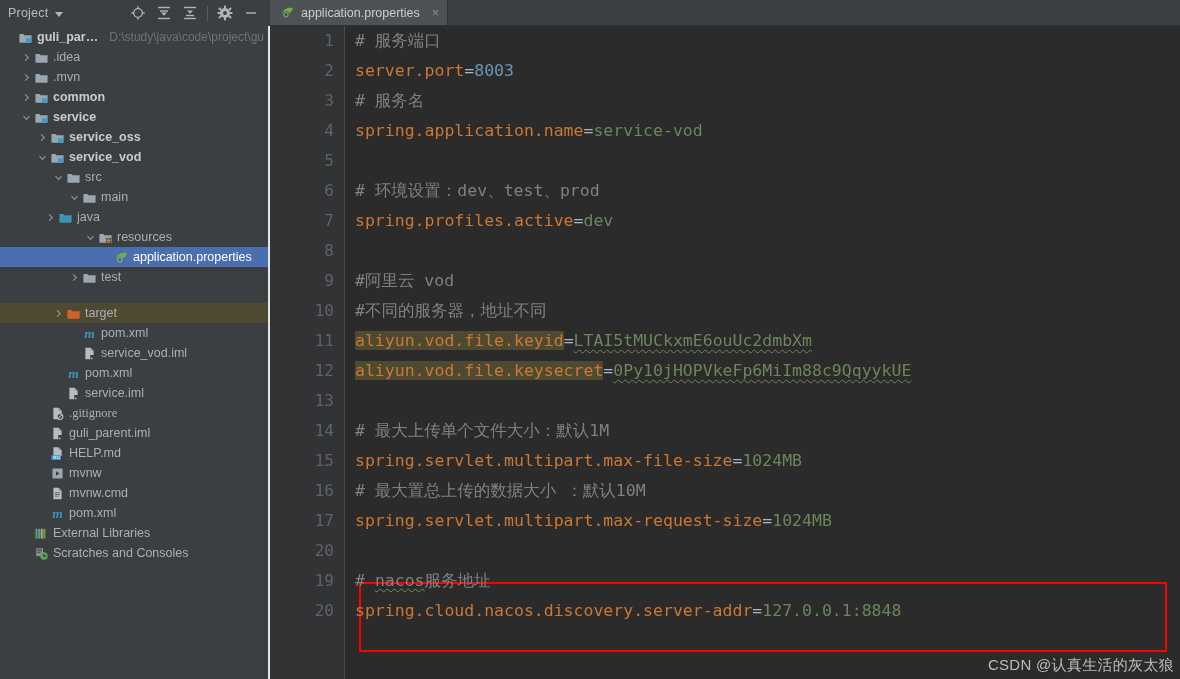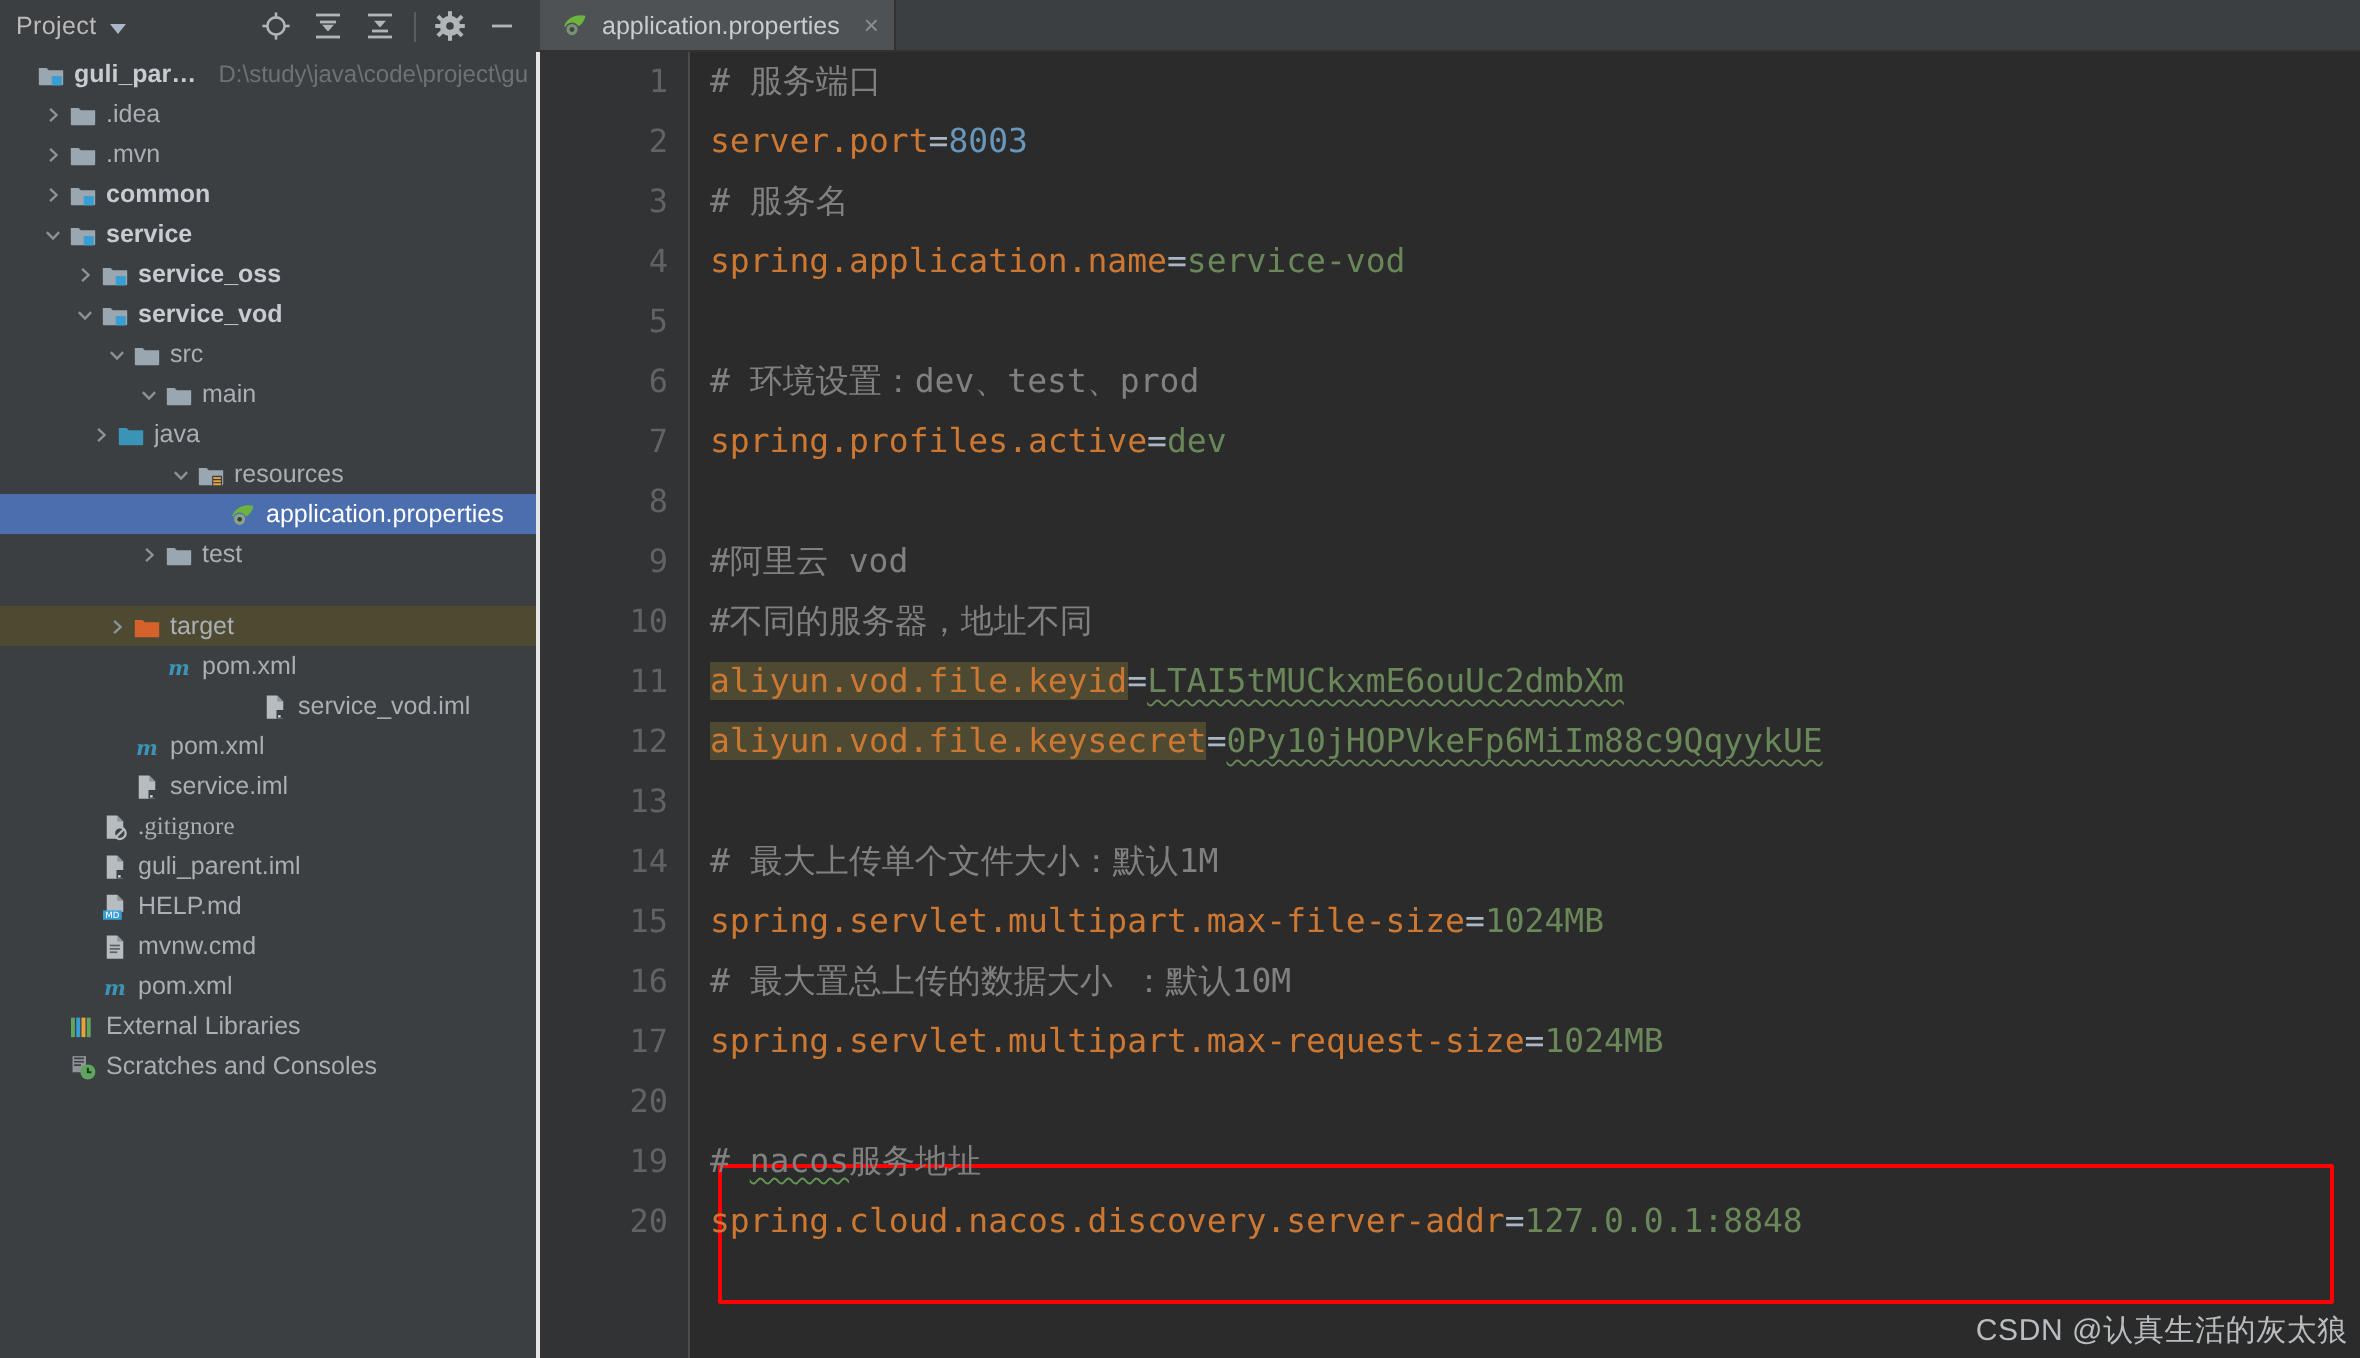--- a/index.html
+++ b/index.html
@@ -391,21 +391,21 @@
         </div>
         <div class="row" style="padding-left: 68px;">
           <span class="arrow none"></span>
           <span class="ico">
             <svg width="15" height="15" viewBox="0 0 16 16">
               <text x="8" y="12.3" font-size="11" font-style="italic" font-weight="bold" fill="#3b93b5" text-anchor="middle" font-family="DejaVu Serif, serif">m</text>
             </svg>
           </span>
           <span class="lbl">pom.xml</span>
         </div>
-        <div class="row" style="padding-left: 68px; margin-left: 48px;">
+        <div class="row" style="padding-left: 68px;">
           <span class="arrow none"></span>
           <span class="ico">
             <svg width="15" height="15" viewBox="0 0 16 16">
               <path d="M3.6 1.8h5.6l3.2 3.2v9.2H3.6z" fill="#b6bcc0"></path>
               <path d="M9.2 1.8l3.2 3.2H9.2z" fill="#8d9398"></path>
               <rect x="8.8" y="9.6" width="4.6" height="4.6" fill="#3c3f41"></rect>
               <rect x="9.6" y="12.4" width="1.4" height="1.2" fill="#d6dadd"></rect>
             </svg>
           </span>
           <span class="lbl">service_vod.iml</span>
@@ -459,20 +459,30 @@
           <span class="arrow none"></span>
           <span class="ico">
             <svg width="15" height="15" viewBox="0 0 16 16">
               <path d="M3.6 1.4h5.6l3.2 3.2v6.1H3.6z" fill="#b6bcc0"></path>
               <path d="M9.2 1.4l3.2 3.2H9.2z" fill="#8d9398"></path>
               <rect x="1.6" y="9.8" width="10" height="5" fill="#389fd6"></rect>
               <text x="6.6" y="13.9" font-size="4.6" fill="#ffffff" text-anchor="middle" font-family="DejaVu Sans, sans-serif">MD</text>
             </svg>
           </span>
           <span class="lbl">HELP.md</span>
+        </div>
+        <div class="row" style="padding-left: 36px;">
+          <span class="arrow none"></span>
+          <span class="ico">
+            <svg width="15" height="15" viewBox="0 0 16 16">
+              <rect x="2.6" y="2.6" width="10.8" height="10.8" rx="1" fill="#9aa7b0"></rect>
+              <path d="M6.4 5.6 L10.2 8 L6.4 10.4 Z" fill="#3c3f41"></path>
+            </svg>
+          </span>
+          <span class="lbl">mvnw</span>
         </div>
         <div class="row" style="padding-left: 36px;">
           <span class="arrow none"></span>
           <span class="ico">
             <svg width="15" height="15" viewBox="0 0 16 16">
               <path d="M3.6 1.8h5.6l3.2 3.2v9.2H3.6z" fill="#b6bcc0"></path>
               <path d="M9.2 1.8l3.2 3.2H9.2z" fill="#8d9398"></path>
               <g stroke="#5a6066" stroke-width="0.9">
                 <line x1="5.2" y1="7.2" x2="10.6" y2="7.2"></line>
                 <line x1="5.2" y1="9" x2="10.6" y2="9"></line>

